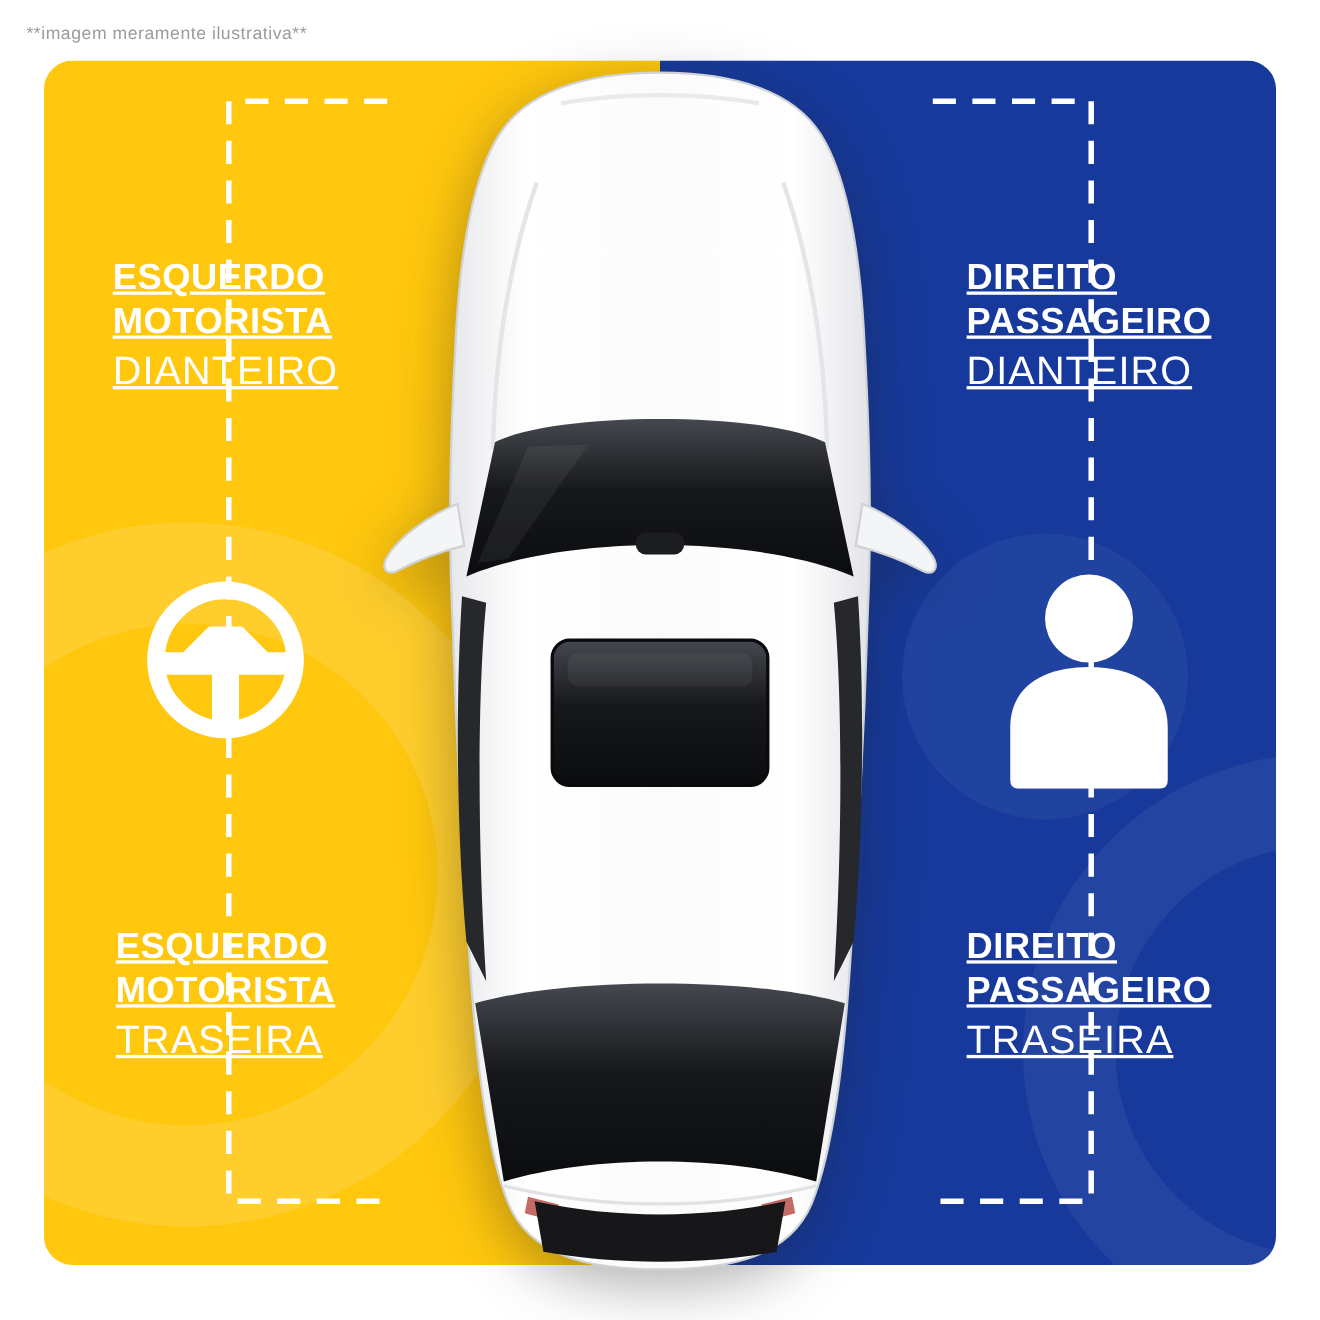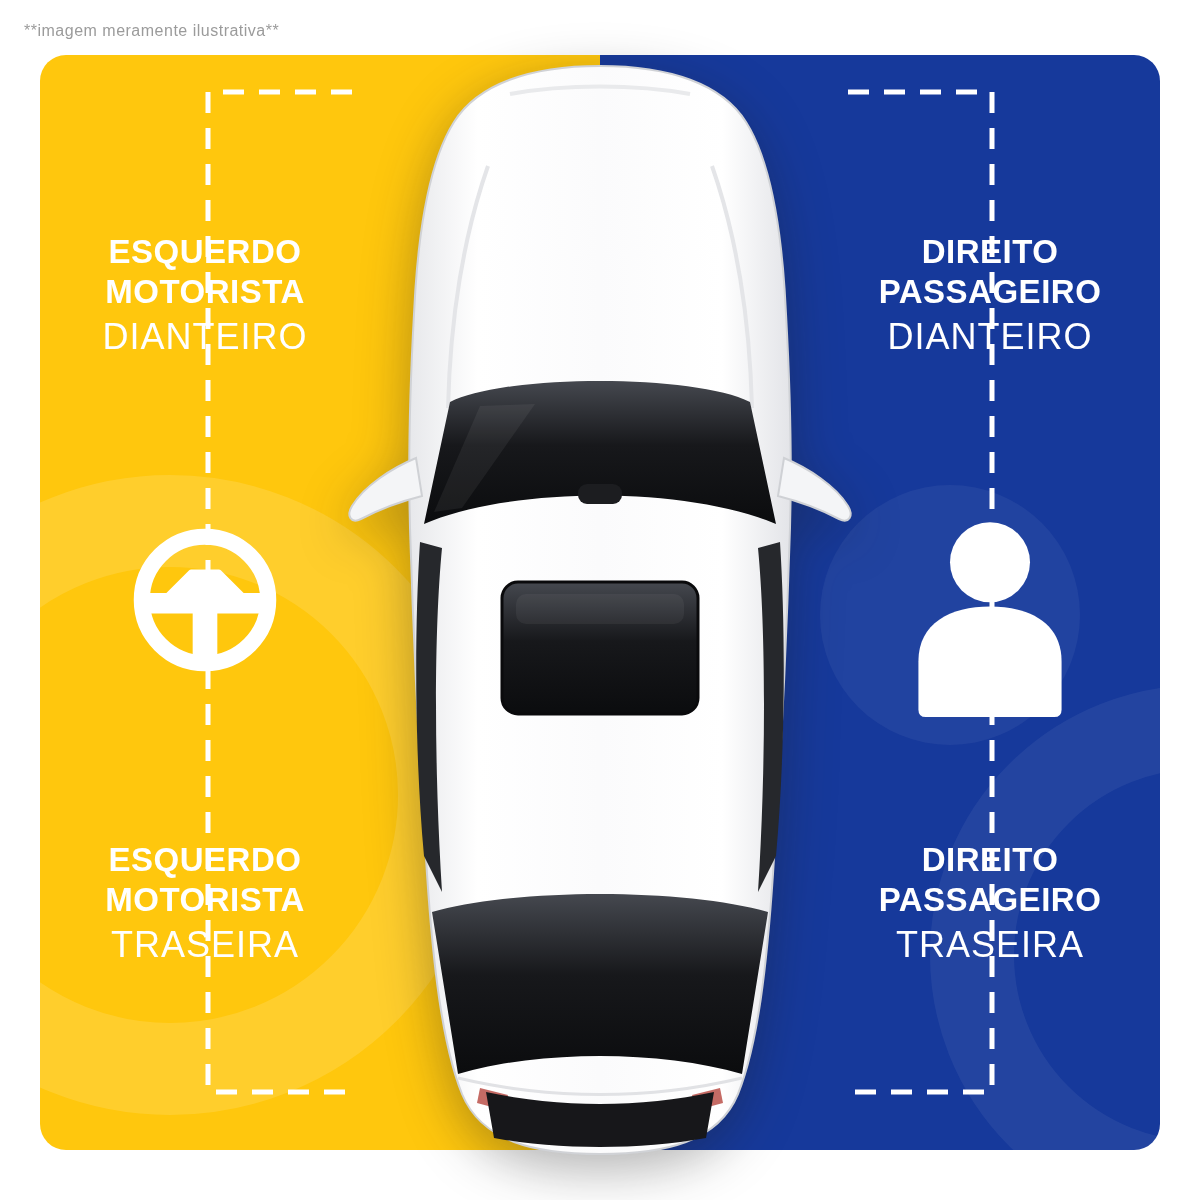--- a/index.html
+++ b/index.html
@@ -20,21 +20,21 @@
   .half.left{ background:var(--driver-color,#FFC70D); }
   .half.right{ background:var(--passenger-color,#16399B); }
   .wm{ position:absolute; border-radius:50%; }
   .wm.ring{ left:-190px; top:420px; width:640px; height:640px; border:92px solid rgba(255,255,255,0.13); }
   .wm.circle2{ left:220px; top:430px; width:260px; height:260px; background:rgba(255,255,255,0.05); }
   .wm.ring2{ left:330px; top:630px; width:540px; height:540px; border:84px solid rgba(255,255,255,0.06); }
   svg.dashes{ position:absolute; left:0; top:0; }
   .dash{ fill:none; stroke:#ffffff; stroke-width:5; stroke-dasharray:21 15; }
   .label{
     position:absolute; transform:translateX(-50%);
-    text-align:center; width:max-content; color:var(--label-color,#ffffff);
+    width:max-content; color:var(--label-color,#ffffff);text-decoration:underline;
   }
   .label .b{ font-weight:bold; font-size:33px; line-height:1.22; letter-spacing:.5px; }
   .label .r{ font-weight:400; font-size:36px; line-height:1.35; letter-spacing:1px; }
   .label.fl{ left:205px; top:232px; }
   .label.fr{ left:990px; top:232px; }
   .label.rl{ left:205px; top:840px; }
   .label.rr{ left:990px; top:840px; }
   svg.icon{ position:absolute; }
   svg.icon.steering{ left:130px; top:525px; }
   svg.icon.person{ left:905px; top:517px; }

